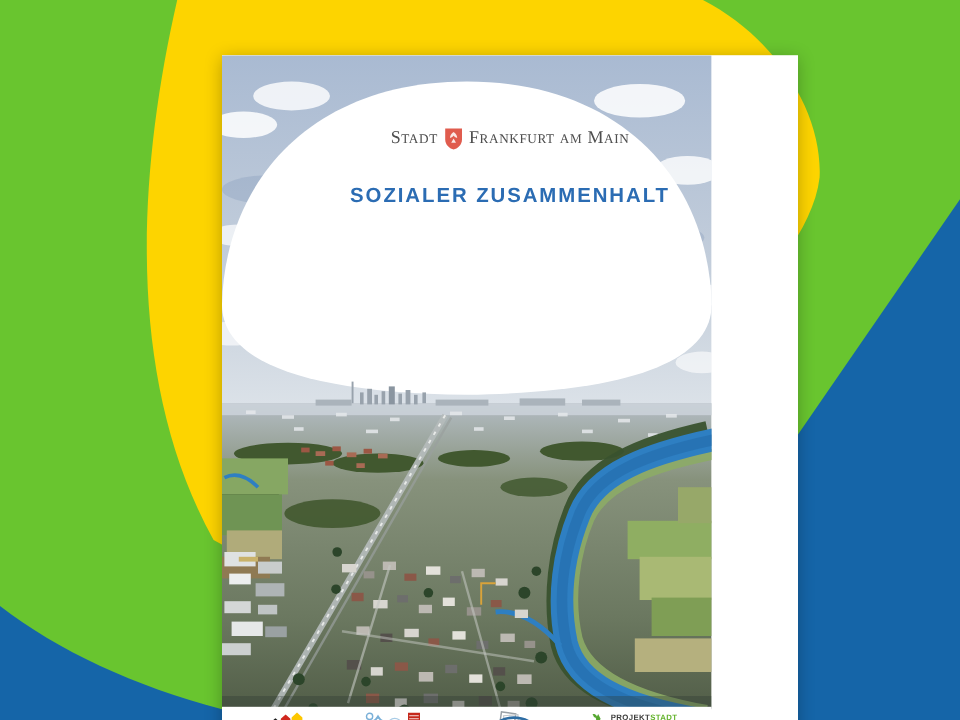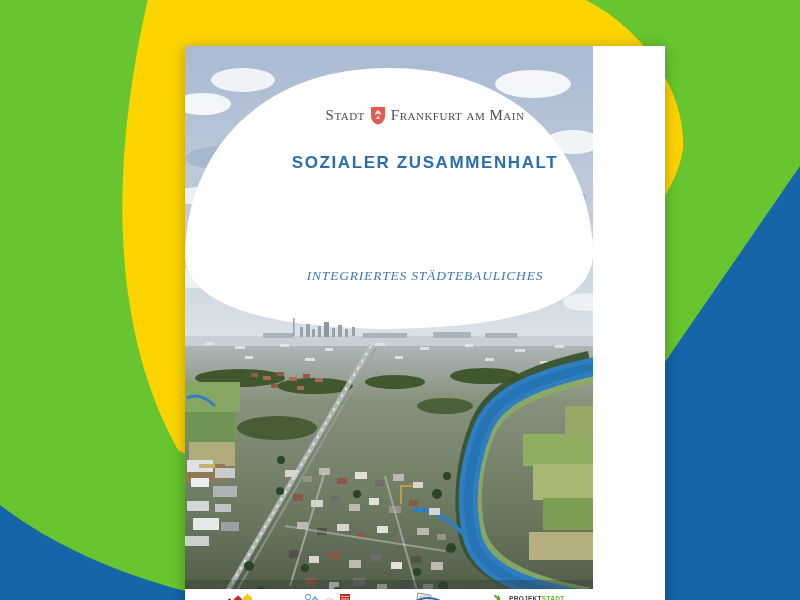--- a/index.html
+++ b/index.html
@@ -257,21 +257,20 @@
     <span>Stadt</span>
     <svg width="16" height="19" viewBox="0 0 16 19">
       <path d="M1,1 H15 V10 C15,15 11,18 8,18.5 C5,18 1,15 1,10 Z" fill="#e05c4e"></path>
       <path d="M8,4 C6,5.5 5,7 5,9 C6.5,8.5 7.5,8 8,7 C8.5,8 9.5,8.5 11,9 C11,7 10,5.5 8,4 Z M8,9.5 L6,13 H10 Z" fill="#ffffff" opacity=".85"></path>
     </svg>
     <span>Frankfurt am Main</span>
   </div>
 
   <div class="cover-text kicker">SOZIALER ZUSAMMENHALT</div>
   <div class="cover-text subtitle">
-    <div>INTEGRIERTES STÄDTEBAULICHES</div>
   </div>
 
   <div class="footer">
 
     <div class="logo logo1">
       <svg width="27" height="15" viewBox="0 0 27 15">
         <path d="M0,15 V8.5 L3.5,5.5 L7,8.5 V15 Z" fill="#1a1a1a"></path>
         <path d="M8,15 V6 L12,2.5 L16,6 V15 Z" fill="#d0271e"></path>
         <path d="M17,15 V5 L21.5,0.8 L26,5 V15 Z" fill="#fdc700"></path>
       </svg>

